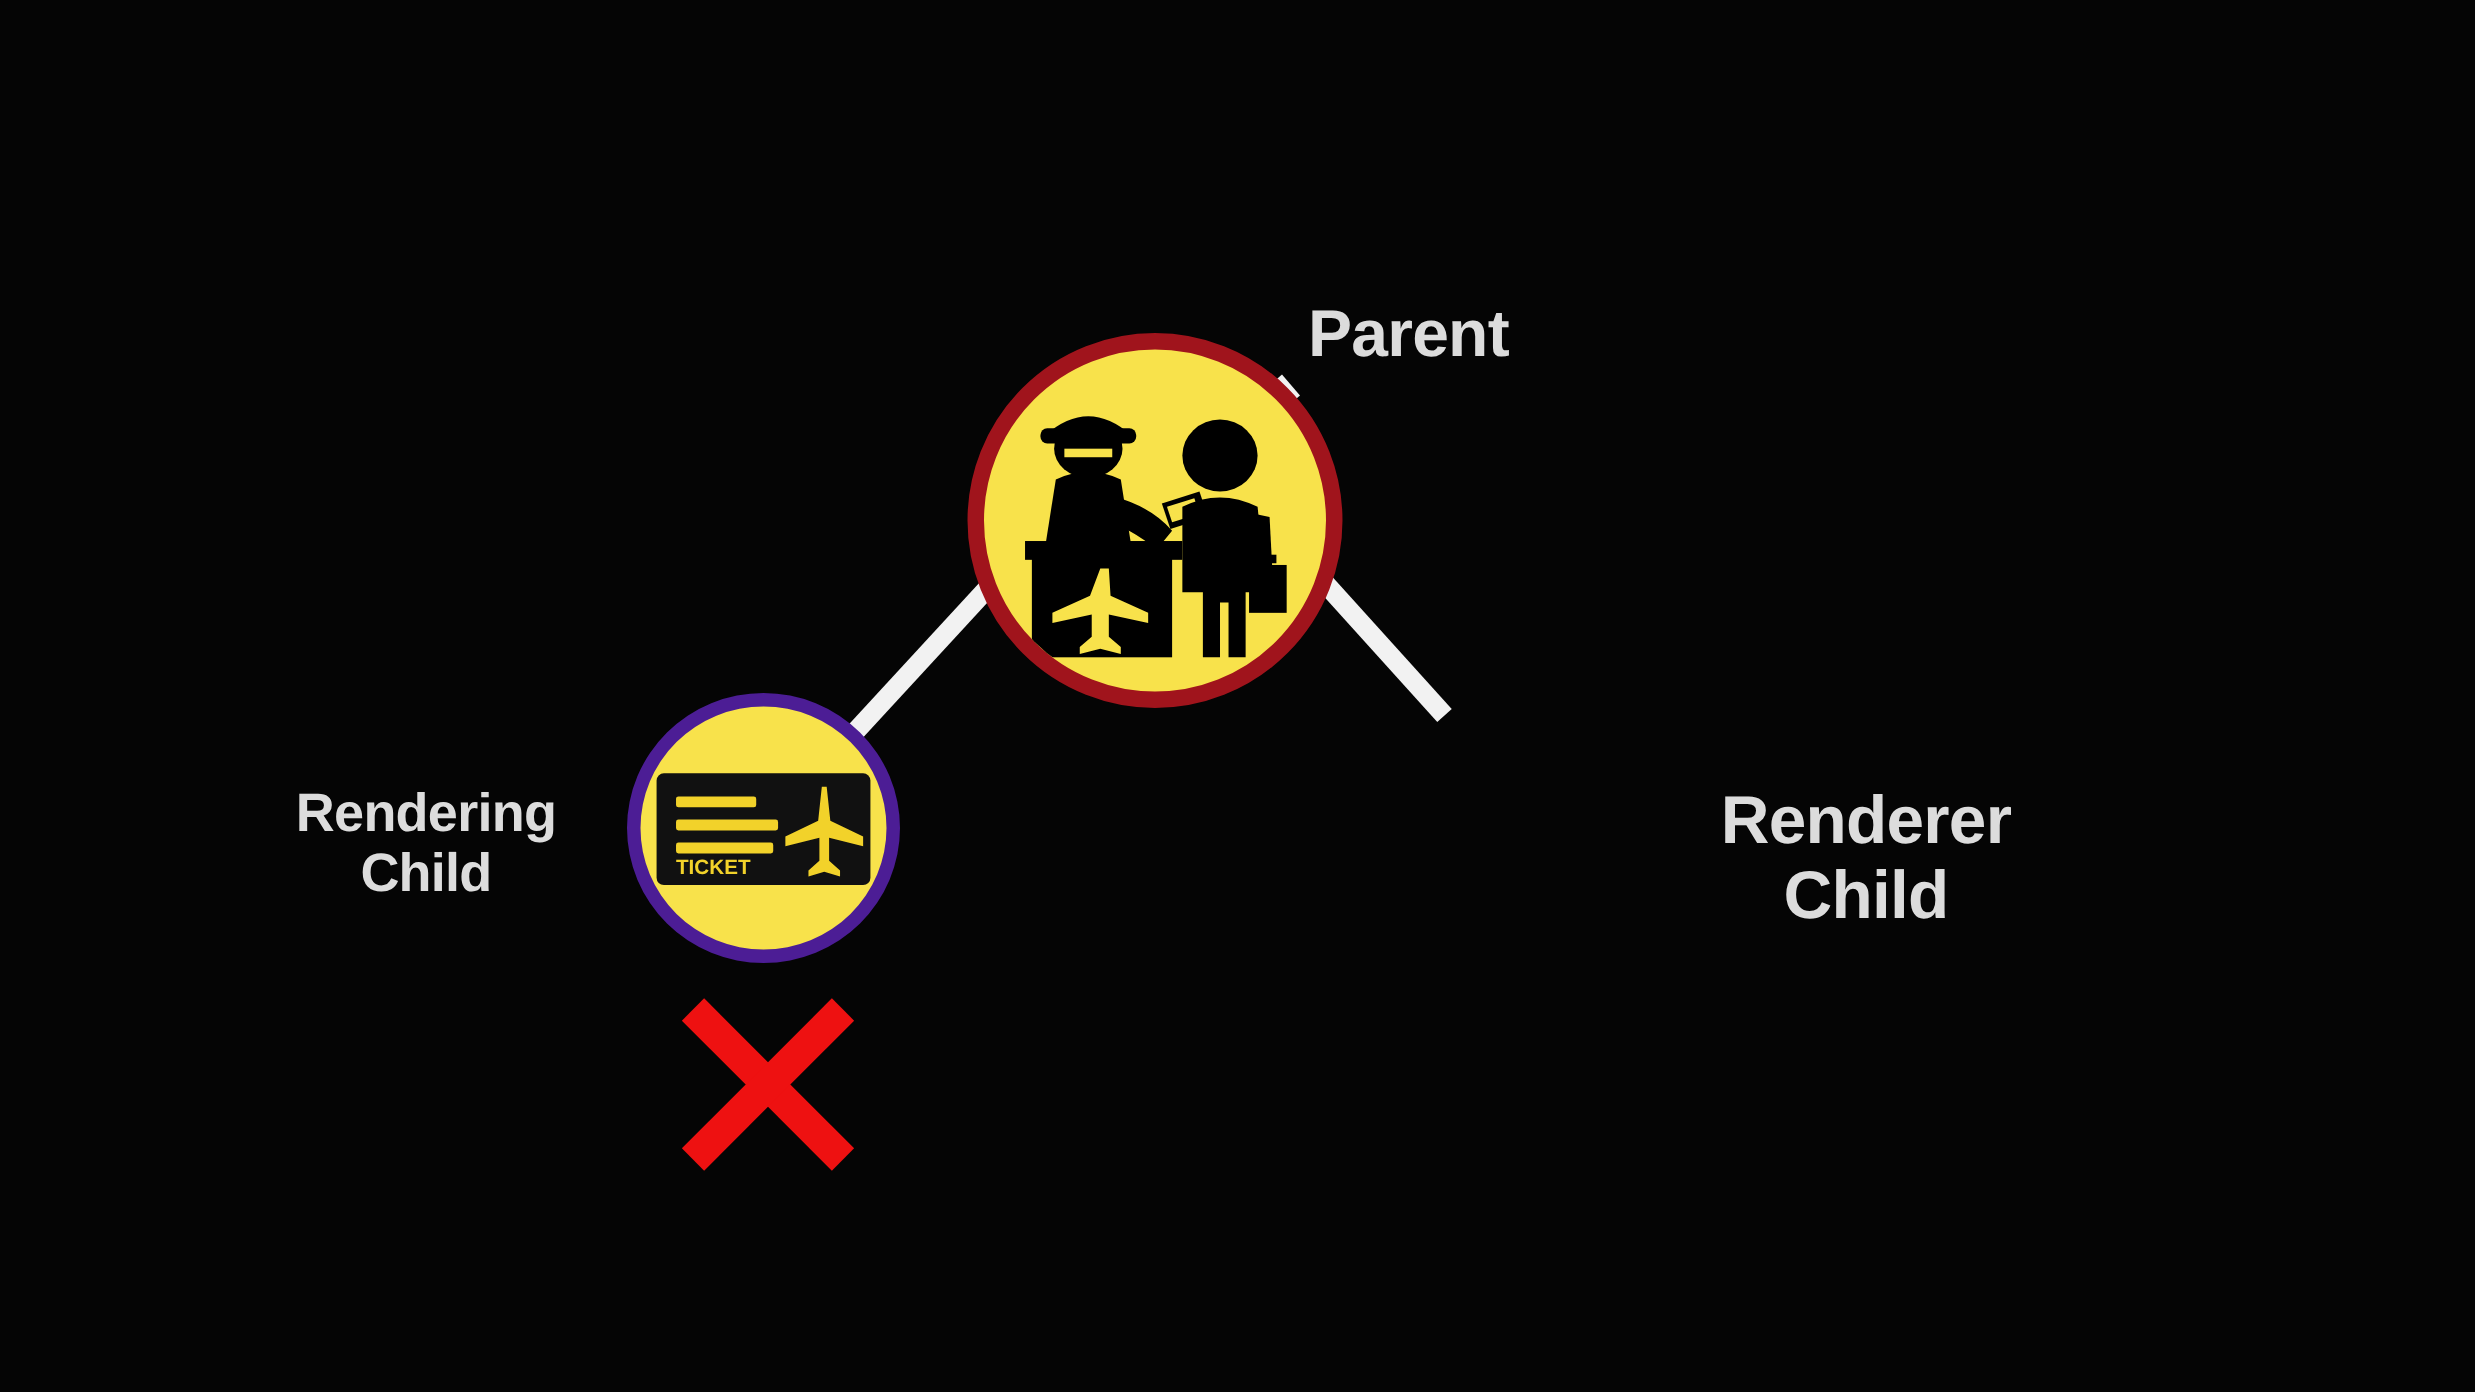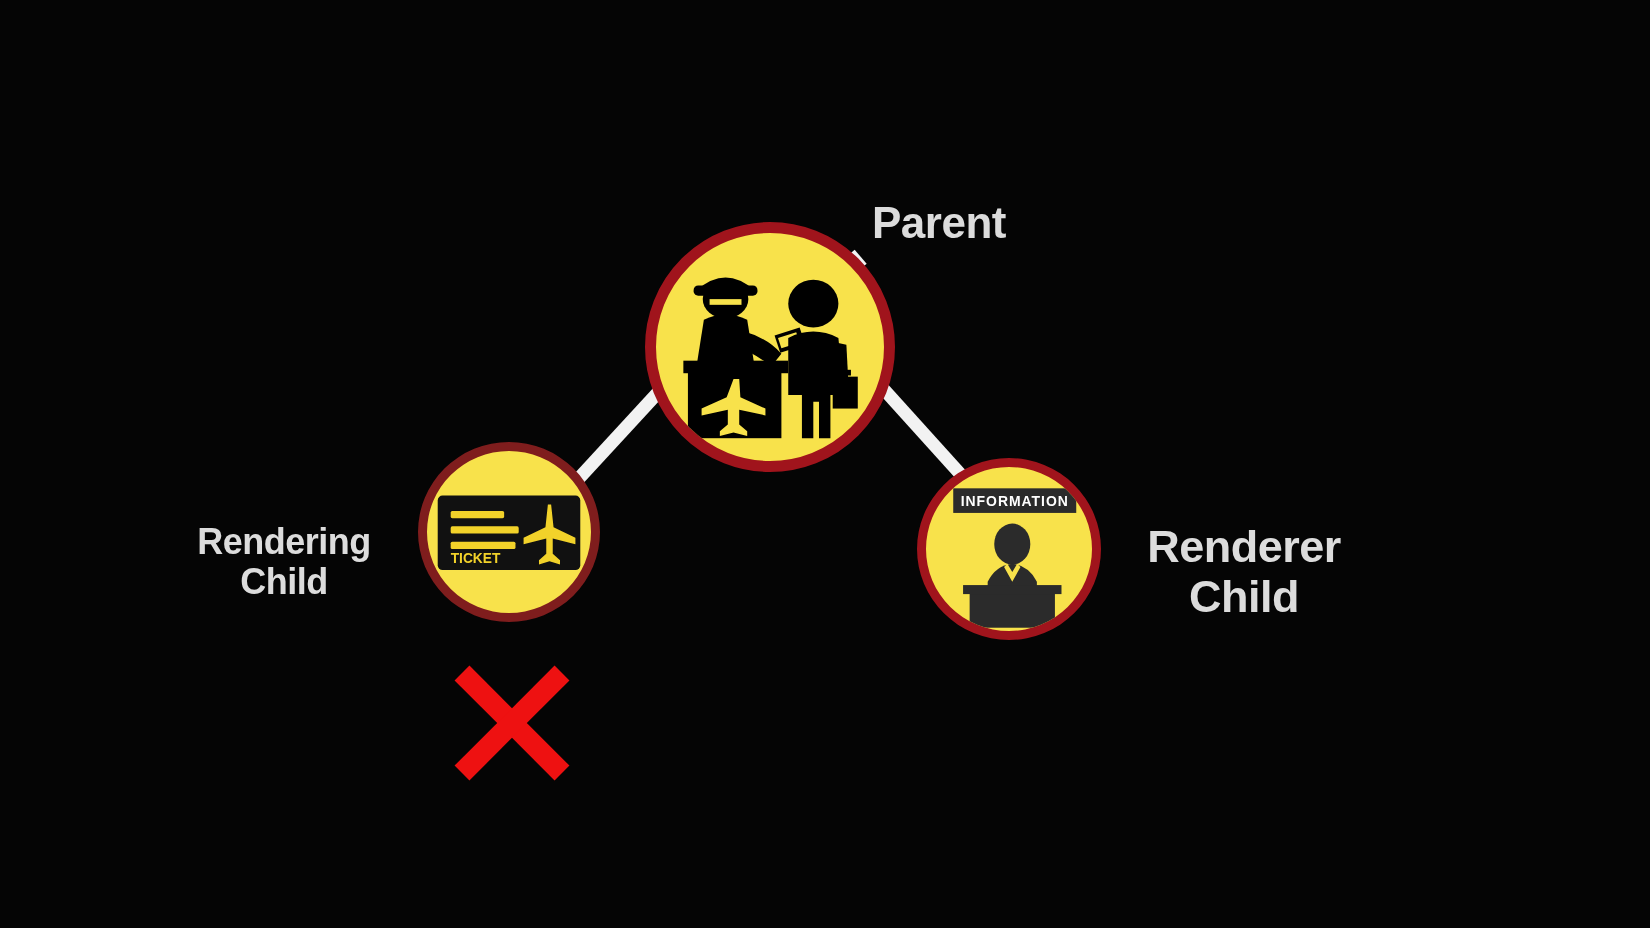--- a/index.html
+++ b/index.html
@@ -43,24 +43,24 @@
   }
   .node-parent {
     left: 645px;
     top: 222px;
     width: 250px;
     height: 250px;
     border: 11px solid #A0141C;
   }
   .node-left {
     left: 418px;
-    top: 442px;
+    top: 462px;
     width: 182px;
     height: 180px;
-    border: 9px solid #7f1d1d;
+    border: 9px solid #4c1d95;
     justify-content: flex-end;
   }
   .node-right {
     left: 917px;
     top: 458px;
     width: 184px;
     height: 182px;
     border: 9px solid #A0141C;
   }
 
@@ -156,35 +156,20 @@
       <rect x="28" y="74" width="66" height="9" rx="2" fill="#F2D22A"></rect>
       <rect x="28" y="93" width="84" height="9" rx="2" fill="#F2D22A"></rect>
       <rect x="28" y="112" width="80" height="9" rx="2" fill="#F2D22A"></rect>
       <text x="28" y="138" font-family="Liberation Sans, sans-serif" font-size="17" font-weight="bold" fill="#F2D22A">TICKET</text>
       <g fill="#F2D22A">
         <path d="M148 66 l4 0 3 28 27 13 0 8 -28 -7 0 19 9 8 0 5 -13 -4 -13 4 0 -5 9 -8 0 -19 -28 7 0 -8 27 -13 z"></path>
       </g>
     </svg>
   </div>
 
-  <div class="node node-right">
-    <svg class="node-art" viewBox="0 0 200 200">
-      <rect x="32" y="26" width="150" height="30" fill="#2B2B2B"></rect>
-      <text x="107" y="47" text-anchor="middle" font-family="Liberation Sans, sans-serif" font-size="17" font-weight="bold" letter-spacing="1.2" fill="#FFFFFF">INFORMATION</text>
-
-      <ellipse cx="104" cy="94" rx="22" ry="25" fill="#2B2B2B"></ellipse>
-
-      <path d="M74 140 q10 -20 30 -22 q20 2 30 22 l0 12 -60 0 z" fill="#2B2B2B"></path>
-
-      <path d="M98 118 l6 10 6 -10 4 4 -10 18 -10 -18 z" fill="#F8E24B"></path>
-
-      <rect x="52" y="152" width="104" height="44" fill="#2B2B2B"></rect>
-      <rect x="44" y="144" width="120" height="11" fill="#2B2B2B"></rect>
-    </svg>
-  </div>
 
   <svg class="cross-mark" viewBox="0 0 120 120">
     <line x1="10" y1="10" x2="110" y2="110" stroke="#EE1111" stroke-width="21"></line>
     <line x1="110" y1="10" x2="10" y2="110" stroke="#EE1111" stroke-width="21"></line>
   </svg>
 
   <div class="label label-parent">Parent</div>
 
   <div class="label label-left">Rendering
 Child</div>

